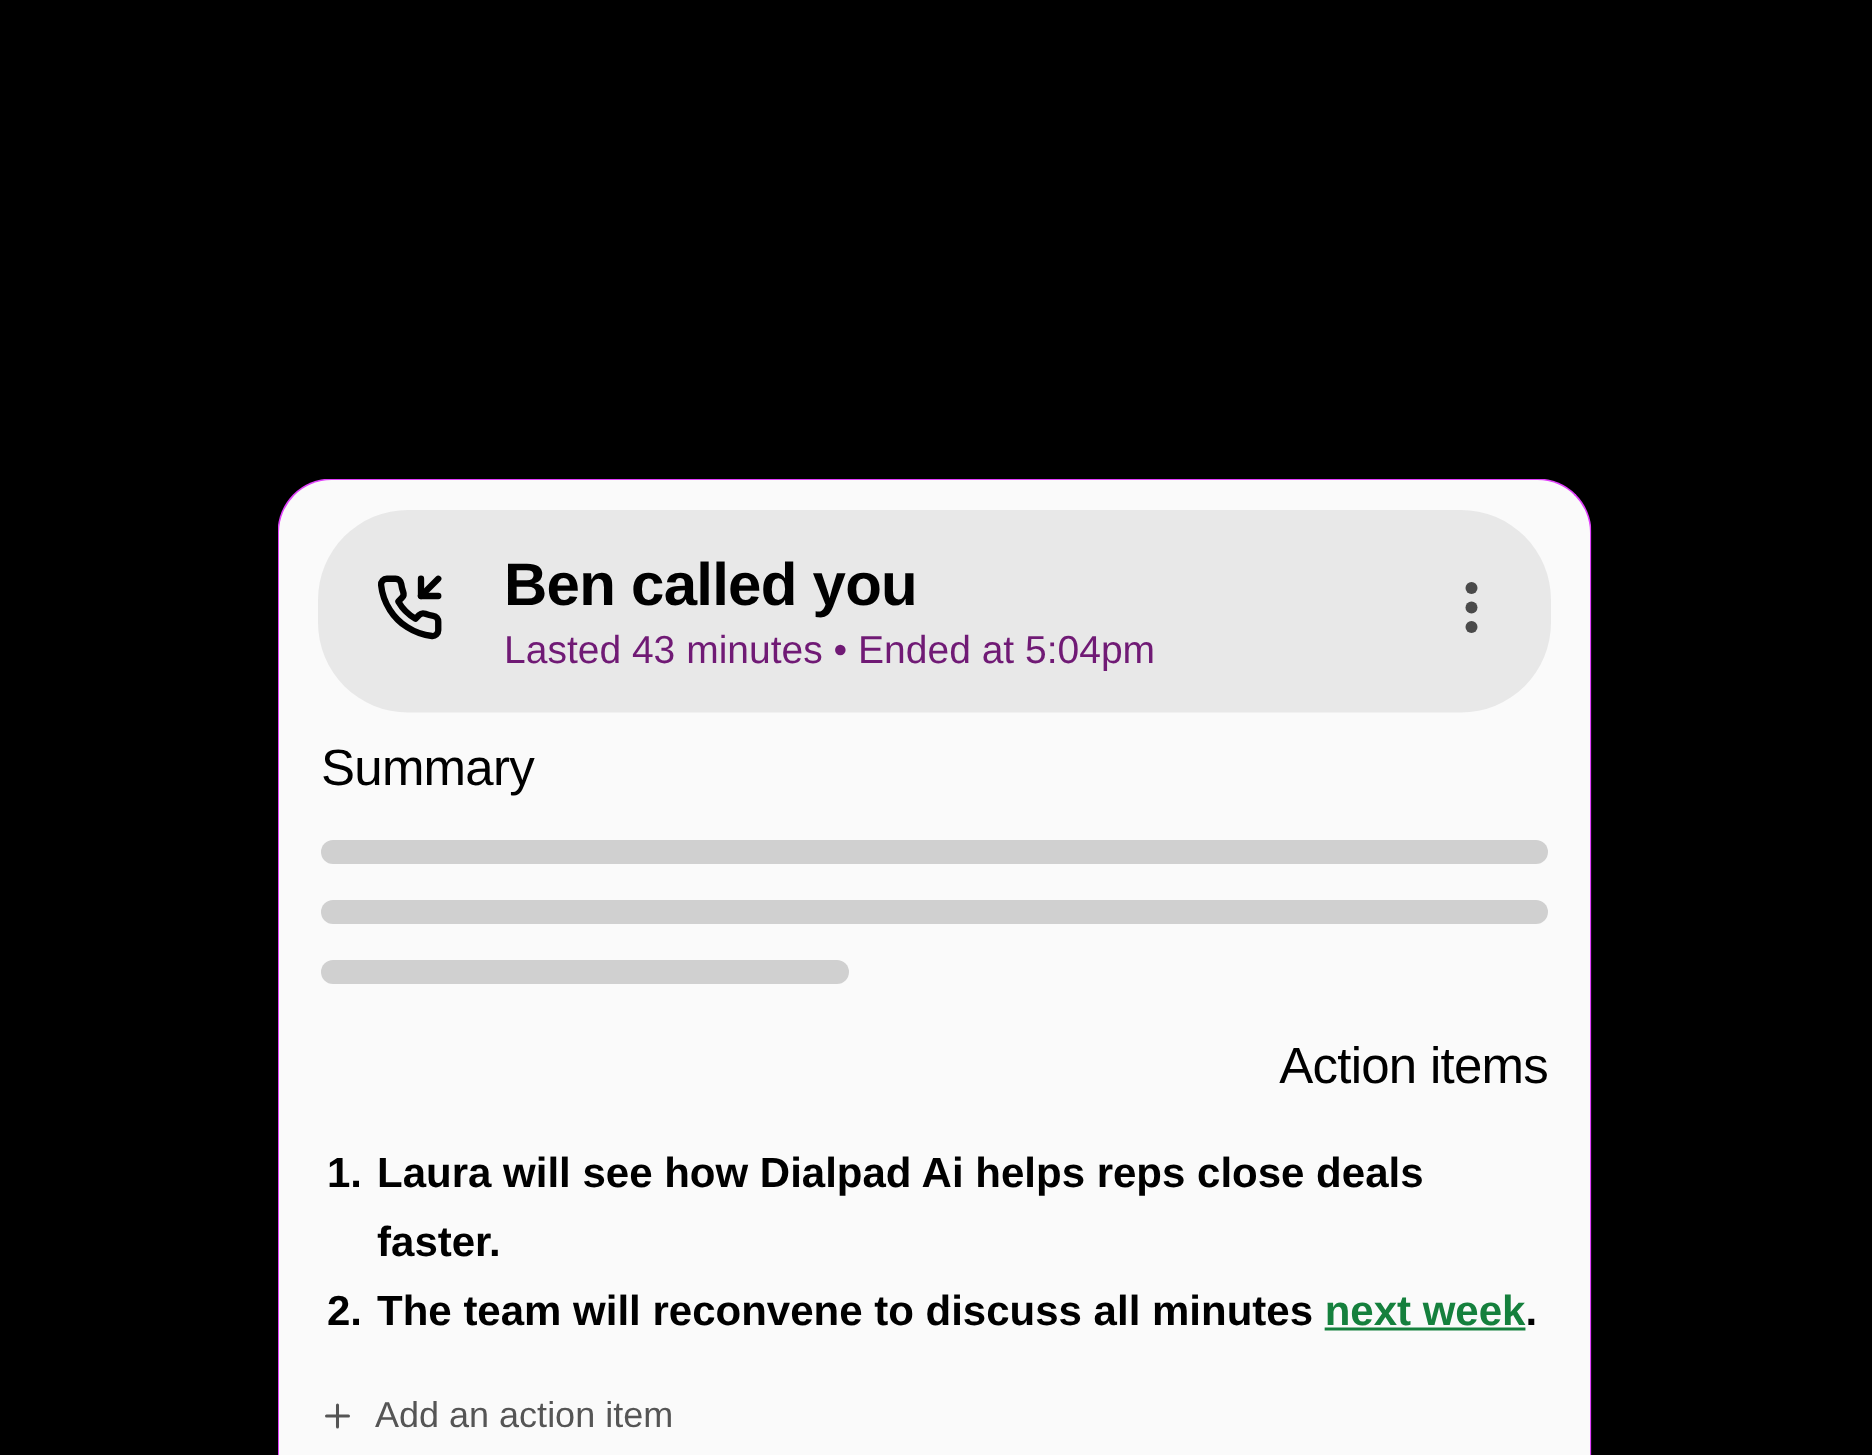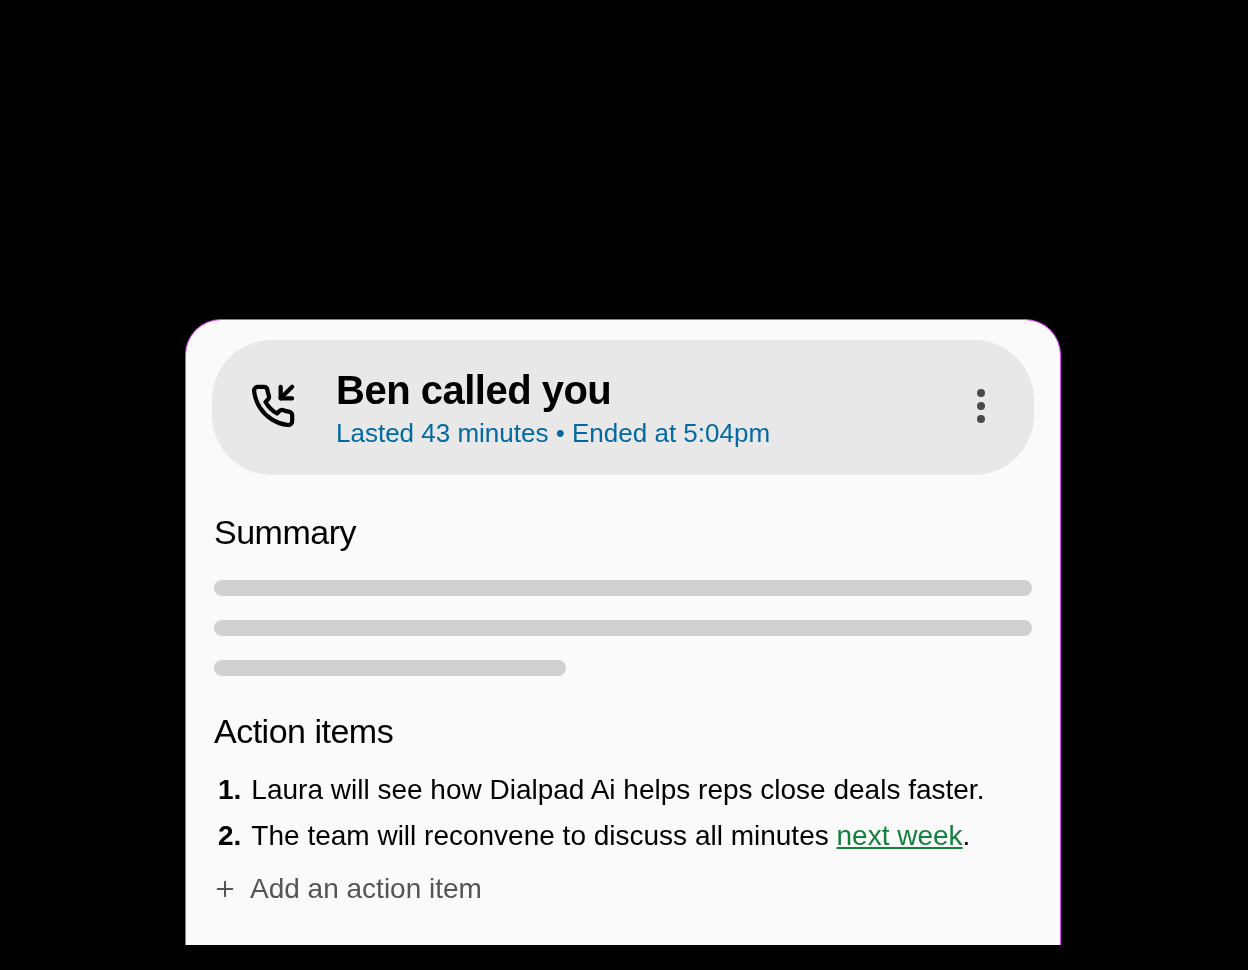--- a/index.html
+++ b/index.html
@@ -24,40 +24,40 @@
       border: 1px solid #e040fb;
       border-bottom: none;
       padding: 20px 26px 40px 26px;
     }
     .header-bar {
       background: #e8e8e8;
       border-radius: 60px;
       padding: 26px 40px 26px 38px;
       display: flex;
       align-items: center;
-      margin-bottom: 38px;
+      margin-bottom: 18px;
       justify-content: center;
     }
     .phone-icon {
       margin-right: 40px;
       flex-shrink: 0;
     }
     .header-text {
       flex: 1;
     }
     .call-title {
       font-size: 40px;
       font-weight: 700;
       color: #000000;
       letter-spacing: -0.5px;
       line-height: 1.2;
     }
     .call-meta {
       font-size: 26px;
-      color: #0369a1;
+      color: #701a75;
       margin-top: 4px;
       font-weight: 400;
     }
     .more-button {
       flex-shrink: 0;
       cursor: pointer;
       padding: 8px;
     }
     .content {
       padding: 0 2px;
@@ -75,51 +75,52 @@
     .skeleton-line {
       height: 16px;
       background: #d0d0d0;
       border-radius: 8px;
       margin-bottom: 24px;
     }
     .skeleton-line.short {
       width: 43%;
     }
     .action-items-heading {
-      margin-bottom: 16px;
+      margin-bottom: 28px;
+      text-align: right;
     }
     .action-list {
       list-style: none;
       padding-left: 4px;
     }
     .action-item {
       font-size: 28px;
       color: #000000;
       line-height: 1.65;
       display: flex;
     }
     .action-number {
       font-weight: 700;
       margin-right: 10px;
       flex-shrink: 0;
     }
     .action-text {
-      font-weight: 400;
+      font-weight: 700;
     }
     .link-text {
       color: #15803d;
       text-decoration: underline;
       cursor: pointer;
     }
     .add-action {
       display: flex;
       align-items: center;
-      margin-top: 14px;
+      margin-top: 32px;
       color: #555555;
-      font-size: 28px;
+      font-size: 24px;
       cursor: pointer;
     }
     .plus-icon {
       margin-right: 14px;
       display: flex;
       align-items: center;
     }
   </style>
 </head>
 <body>

